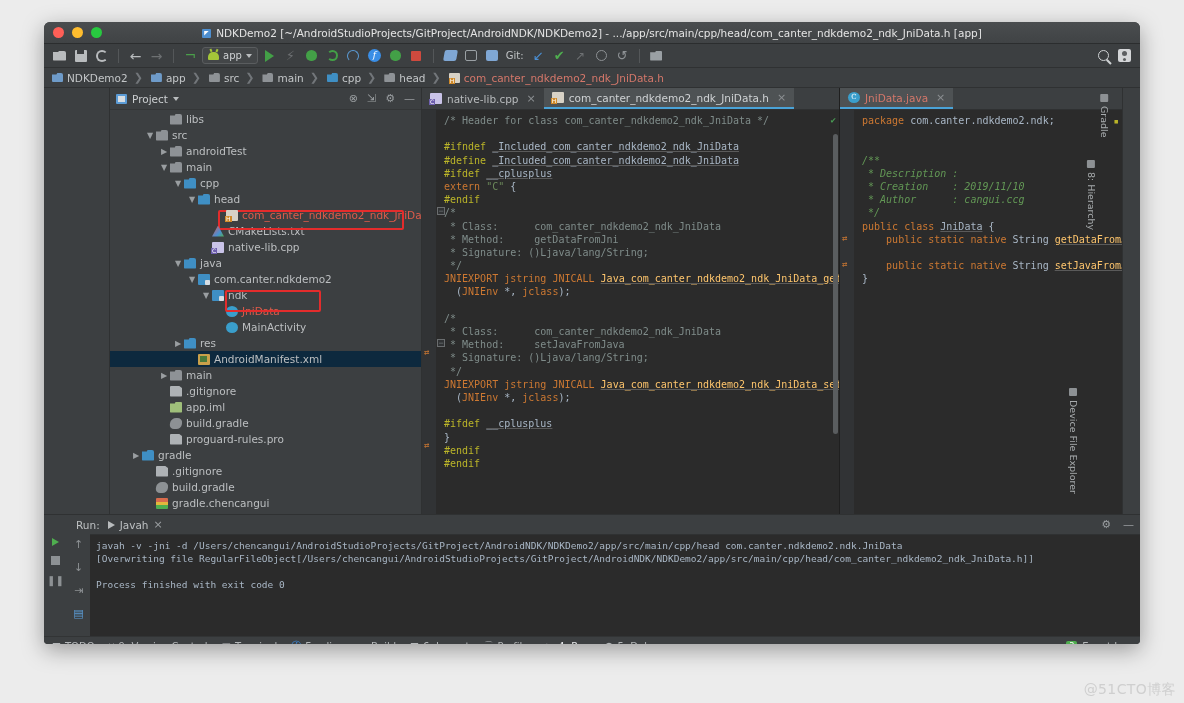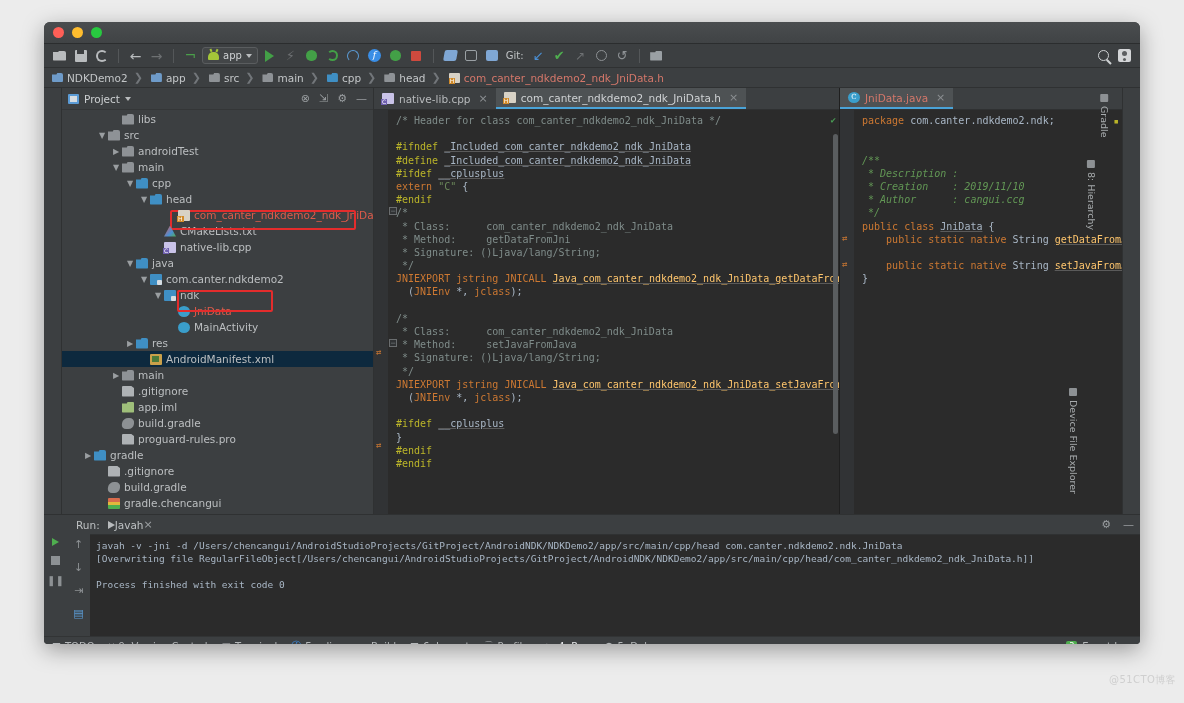--- a/index.html
+++ b/index.html
@@ -6,22 +6,22 @@
   html, body {
     margin: 0; padding: 0;
     width: 1184px; height: 703px;
     background: #e9e9e9;
     font-family: "DejaVu Sans", "Liberation Sans", sans-serif;
     overflow: hidden;
   }
   #page { position: relative; width: 1184px; height: 703px; background: #ececec; }
 
   .watermark {
-    position: absolute; right: 8px; bottom: 16px;
-    font-size: 10px; color: #cfcfcf; letter-spacing: .4px;
+    position: absolute; right: 8px; bottom: 4px;
+    font-size: 14px; color: #cfcfcf; letter-spacing: .4px;
   }
 
   
   #win {
     position: absolute; left: 44px; top: 22px;
     width: 1096px; height: 622px;
     background: #3c3f41;
     border-radius: 6px 6px 4px 4px;
     overflow: hidden;
     box-shadow: 0 6px 22px rgba(0,0,0,.35);
@@ -127,21 +127,21 @@
   .fold { width:11px;height:9px;background:#6e9bc9;border-radius:1px 2px 1px 1px;
           clip-path: polygon(0 18%,40% 18%,48% 0,100% 0,100% 100%,0 100%); }
   .fold.grey { background:#8e9296; }
   .fold.cy { background:#3f8fc4; }
   .hicon { width:11px;height:10px;background:#d8d2c6;border-radius:1px;position:relative; }
   .hicon::after{content:"H";position:absolute;left:0;bottom:-1px;font-size:6px;
                 color:#fff;background:#d08a2a;padding:0 1px;line-height:6px;}
   .crumb.red { color:#d4776a; }
 
   
-  .body { display: flex; height: 426px; }
+  .body { display: flex; height: 426px; margin-left: 48px; }
 
   .lstrip, .rstrip {
     width: 18px; background: #3c3f41; position: relative;
     border-right: 1px solid #2f3132; flex: 0 0 18px;
   }
   .rstrip { border-right: none; border-left: 1px solid #2f3132; }
   .vtab {
     position: absolute; left: 50%; transform-origin: 0 0;
     white-space: nowrap; font-size: 9.5px; color: #a7abad;
     display: flex; align-items: center; gap: 4px;
@@ -237,21 +237,21 @@
   .vscroll { position:absolute; right:1px; width:5px; background:#5a5d5f; border-radius:3px; }
   .fold-m { position:absolute; left:15px; width:8px; height:8px; border:1px solid #6a6d6f;
             color:#8b8f92; font-size:7px; text-align:center; line-height:6px; background:#313335;}
   .arrows { position:absolute; left:2px; color:#cc7832; font-size:9px; }
 
   
   .runpanel { height: 122px; background: #3c3f41; display: flex; flex-direction: column;
               border-top: 1px solid #2f3132; }
   .runhead { height: 19px; display:flex; align-items:center; gap:8px; padding:0 6px;
              font-size:10.5px; color:#bdc0c2; }
-  .runtab { display:flex; align-items:center; }
+  .runtab { display:flex; align-items:center; gap:5px; }
   .tri { width:0;height:0;border-left:7px solid #b8bbbd;border-top:4.5px solid transparent;
          border-bottom:4.5px solid transparent;}
   .tri.grn { border-left-color:#4fae4f; }
   .runbody { flex:1; display:flex; min-height:0; }
   .runrail { width: 46px; display:flex; }
   .railcol { width:23px; display:flex; flex-direction:column; align-items:center;
              gap:10px; padding-top:4px; }
   .console { flex:1; background:#2b2b2b; border-top:1px solid #2f3132;
              font-family:"DejaVu Sans Mono","Liberation Mono",monospace;
              font-size:9.5px; line-height:13px; color:#a9b7c6; padding:4px 6px;
@@ -273,20 +273,23 @@
 
 <div id="page">
 
   <div id="win">
 
     <div class="titlebar">
       <div class="traffic">
         <span class="dot r"></span>
         <span class="dot y"></span>
         <span class="dot g"></span>
+      </div>
+      <div class="title-text">
+        <span class="title-ico"></span><span>NDKDemo2 [~/AndroidStudioProjects/GitProject/AndroidNDK/NDKDemo2] - .../app/src/main/cpp/head/com_canter_ndkdemo2_ndk_JniData.h [app]</span>
       </div>
     </div>
 
     <div class="toolbar">
       <div class="tb">
           <span class="g-folder"></span>
         </div>
       <div class="tb">
           <span class="g-save"></span>
         </div>

